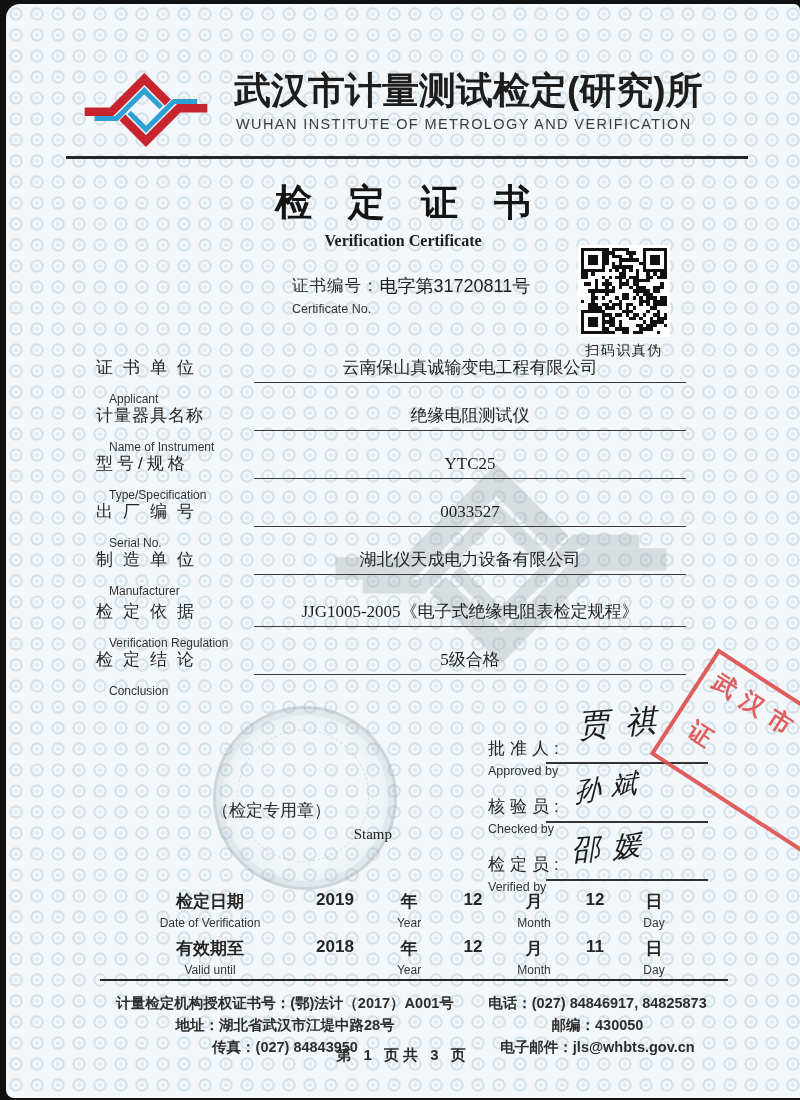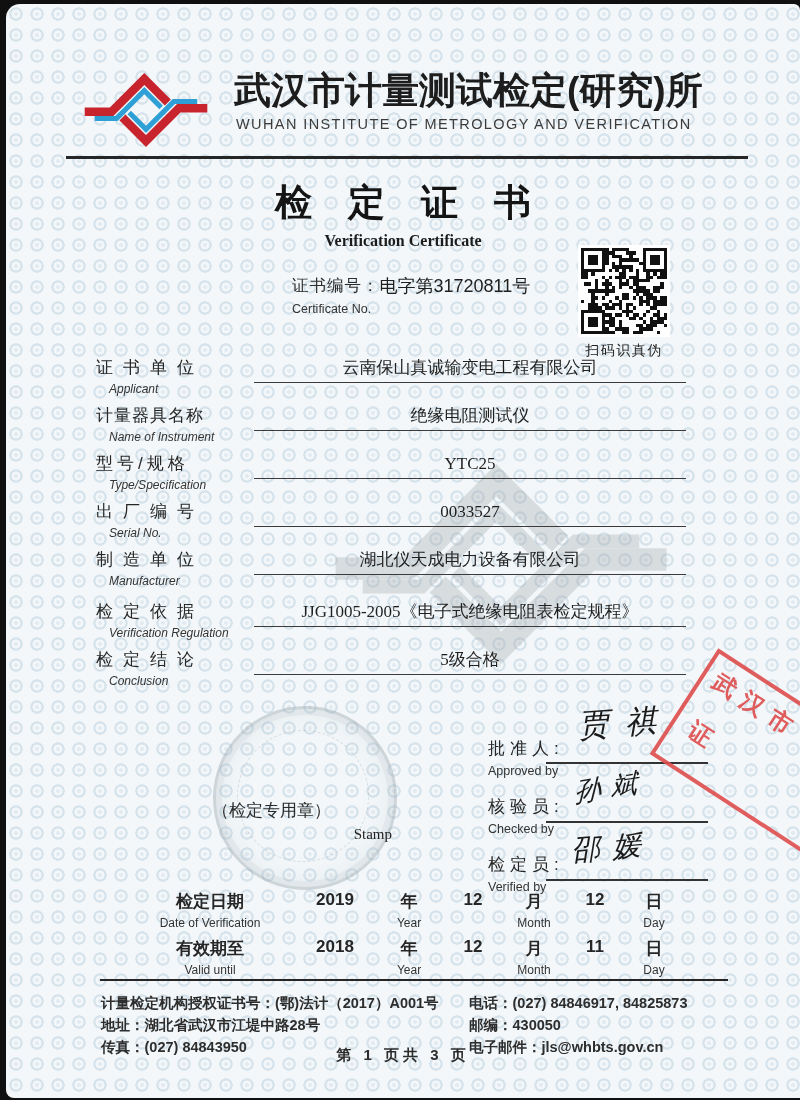--- a/index.html
+++ b/index.html
@@ -51,21 +51,21 @@
 
   
   .fields{position:absolute;left:90px;top:352px;width:590px;}
   .frow{display:flex;height:39px;margin-bottom:9px;}
   .frow.gap{margin-top:13px;}
   .flabel{width:158px;flex:none;}
   .flabel-cn{font-size:17px;color:#262626;white-space:nowrap;}
   .sp4{letter-spacing:10px;}
   .sp5{letter-spacing:4px;}
   .sp0{letter-spacing:1px;}
-  .flabel-en{font-size:12px;color:#333;margin-left:13px;margin-top:3px;white-space:nowrap;font-style:italic;}
+  .flabel-en{font-size:12px;color:#333;margin-left:13px;margin-top:13px;white-space:nowrap;}
   .fval{flex:1;border-bottom:1.6px solid #3b3b3b;text-align:center;
     font-family:"Liberation Serif",serif;font-size:17px;color:#1f1f1f;
     height:26px;line-height:24px;white-space:nowrap;}
 
   
   .sig-label-cn{position:absolute;font-size:17px;letter-spacing:5px;color:#262626;white-space:nowrap;}
   .sig-label-en{position:absolute;font-size:12.5px;color:#333;white-space:nowrap;}
   .sig-line{position:absolute;width:162px;height:1.6px;background:#333;}
   .sig-name{position:absolute;font-family:"Liberation Serif",serif;font-style:italic;color:#1b1b1b;white-space:nowrap;}
 
@@ -96,21 +96,21 @@
   .dc-month{width:58px;}
   .dc-mu{width:64px;}
   .dc-day{width:58px;}
   .dc-du{width:60px;}
 
   
   .hr-bottom{position:absolute;left:94px;top:975px;width:628px;height:2px;background:#262626;}
   .footer{position:absolute;left:95px;top:988px;width:625px;display:flex;}
   .fcolL{width:368px;flex:none;}
   .fcolR{flex:1;}
-  .fline{font-size:14.5px;font-weight:600;color:#2d2d2d;line-height:22px;white-space:nowrap;}
+  .fline{font-size:14.5px;font-weight:600;color:#2d2d2d;line-height:22px;white-space:nowrap;text-align:center;}
   .pageno{position:absolute;left:0;top:1042px;width:100%;text-align:center;font-size:15px;font-weight:600;color:#2d2d2d;letter-spacing:4px;}
 </style>
 </head>
 <body>
 
 <div class="page">
 
   <svg class="logo" viewBox="0 0 150 100">
     <path d="M2,52 H34 L73,13 L101,41" fill="none" stroke="#c8242e" stroke-width="10"></path>
     <path d="M14,60 H40 L73,27 L93,47" fill="none" stroke="#2ea0d5" stroke-width="6"></path>

